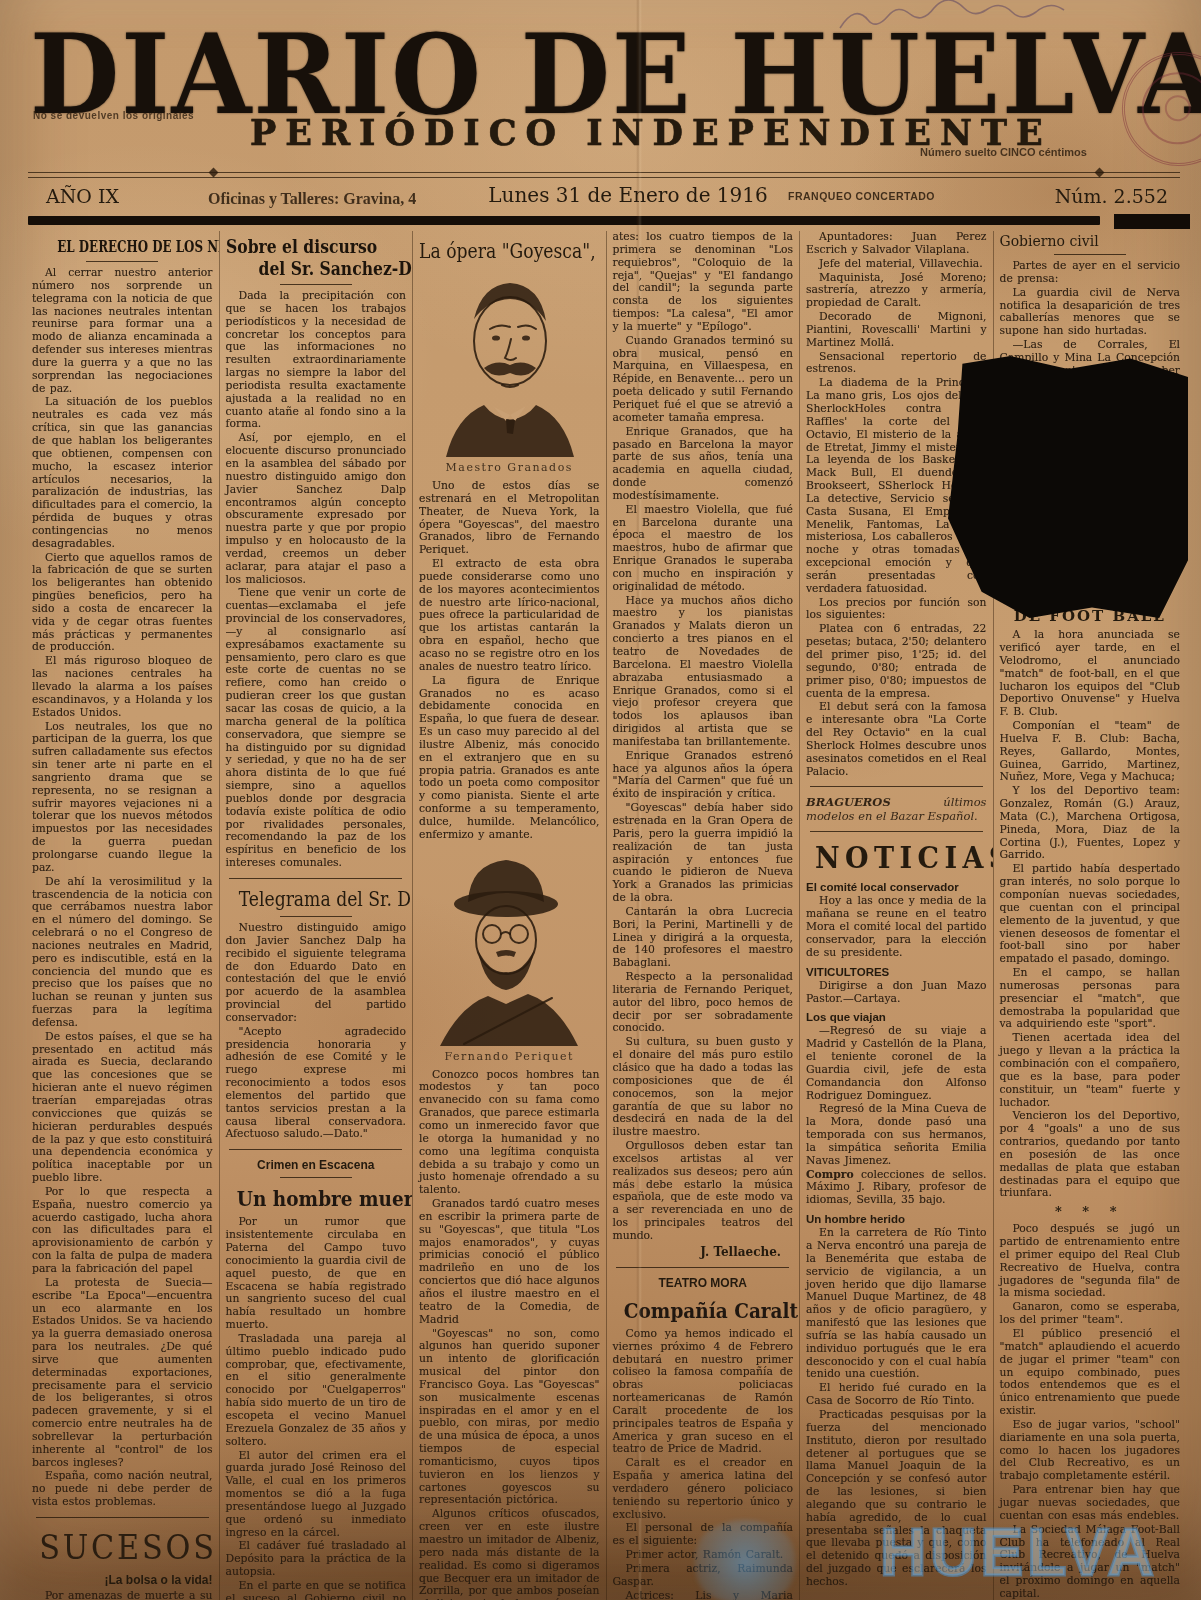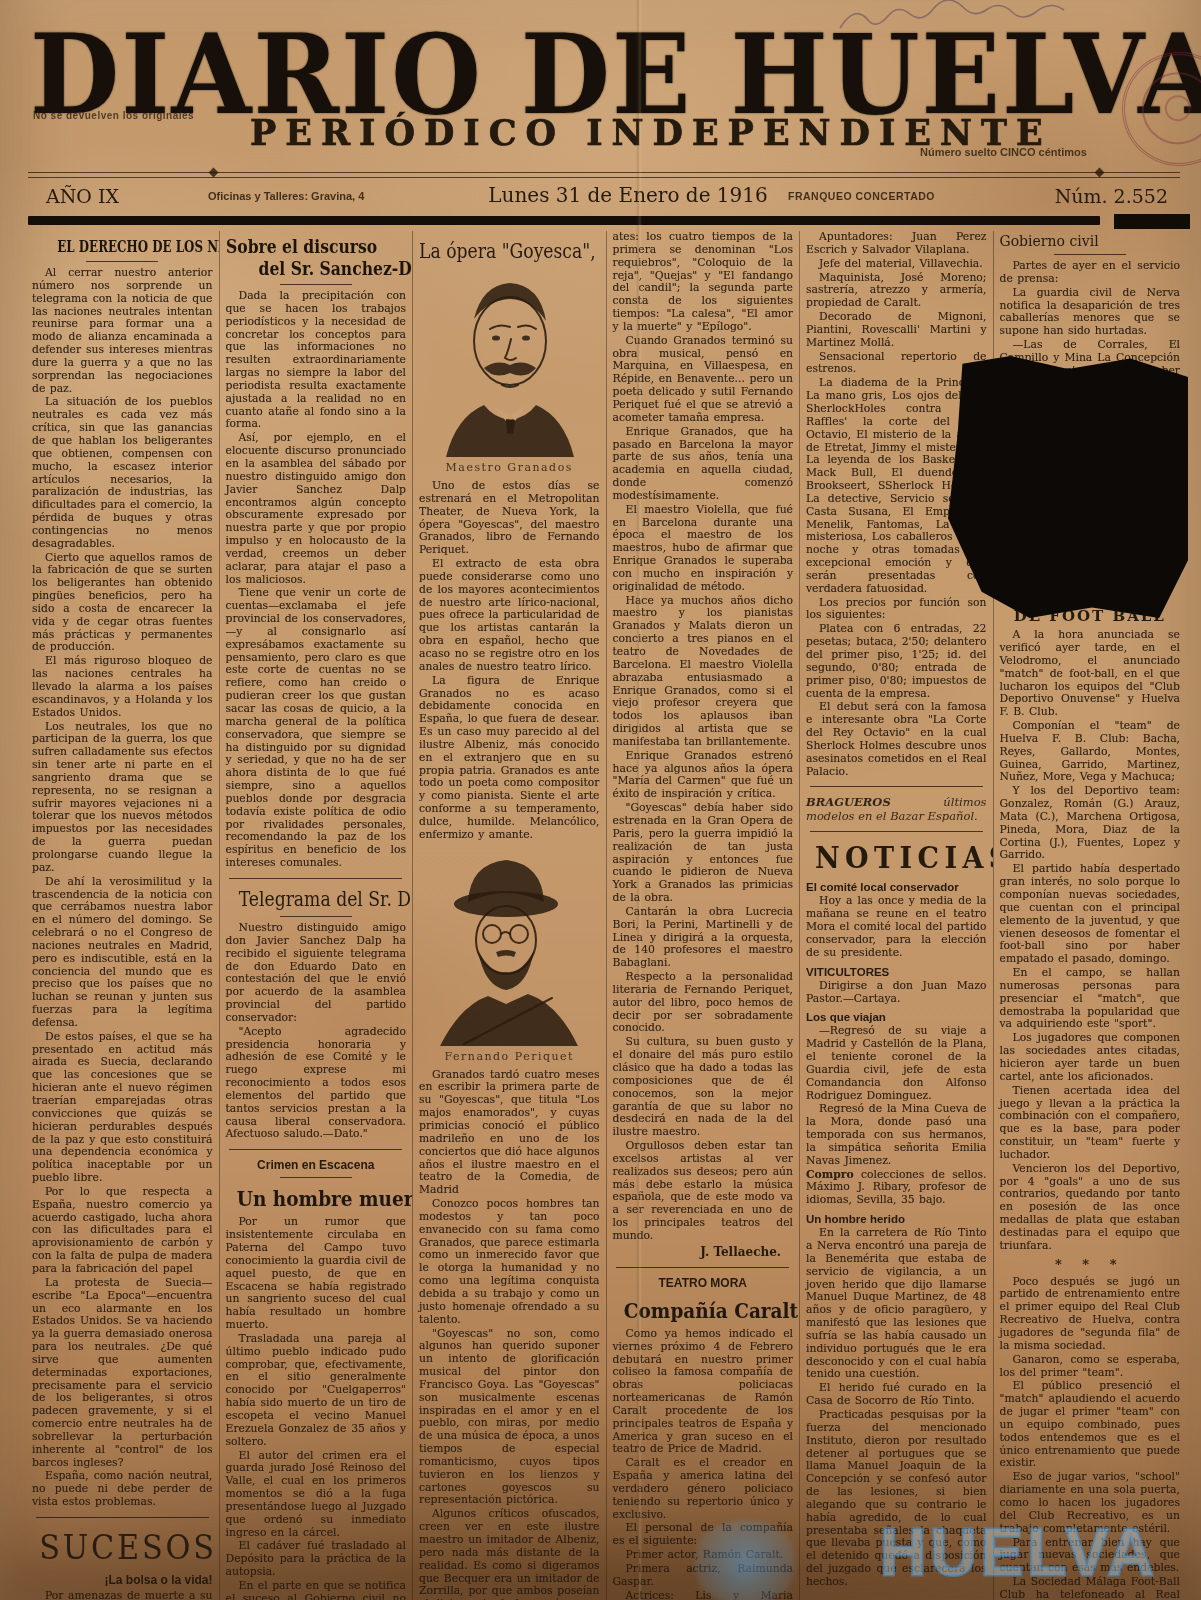--- a/index.html
+++ b/index.html
@@ -27,21 +27,21 @@
   .mast-sub{position:absolute;left:250px;top:112px;width:700px;text-align:center;
     font-size:35px;font-weight:bold;letter-spacing:9px;color:#241a0e;white-space:nowrap;
     -webkit-text-stroke:.6px #241a0e;text-shadow:0 0 1px rgba(36,26,14,.5);}
   .mast-price{position:absolute;left:920px;top:146px;font-family:"Liberation Sans",sans-serif;
     font-size:11px;font-weight:bold;color:rgba(40,26,12,.8);}
   .rule-double{position:absolute;left:28px;top:172px;width:1152px;height:4px;
     border-top:1px solid rgba(40,25,10,.75);border-bottom:1px solid rgba(40,25,10,.75);}
   .diamond{position:absolute;top:169px;width:7px;height:7px;background:rgba(40,25,10,.8);transform:rotate(45deg);}
   .dateline{position:absolute;left:28px;top:183px;width:1152px;height:28px;}
   .dl-year{position:absolute;left:18px;top:2px;font-size:19px;color:#241a0e;}
-  .dl-offices{position:absolute;left:180px;top:7px;font-family:Liberation Sans, sans-serif;font-size:11px;font-weight:bold;color:rgba(40,26,12,.85);}
+  .dl-offices{position:absolute;left:180px;top:7px;font-family:Liberation Serif, serif;font-size:16px;font-weight:bold;color:rgba(40,26,12,.85);}
   .dl-date{position:absolute;left:430px;top:0;width:340px;text-align:center;font-size:20px;color:#241a0e;}
   .dl-frank{position:absolute;left:760px;top:7px;font-family:"Liberation Sans",sans-serif;font-size:10.5px;font-weight:bold;letter-spacing:.5px;color:rgba(40,26,12,.85);}
   .dl-issue{position:absolute;right:12px;top:2px;font-size:19px;color:#241a0e;}
   .mast-bar{position:absolute;left:28px;top:216px;width:1072px;height:9px;background:#150e08;border-radius:1px;}
   .mast-bar2{position:absolute;left:1114px;top:214px;width:76px;height:15px;background:#120c07;}
   
   .stamp{position:absolute;left:1122px;top:52px;width:108px;height:108px;border-radius:50%;
     border:3px double rgba(125,45,60,.55);opacity:.85;transform:rotate(-12deg);}
   .stamp .inner{position:absolute;left:17px;top:17px;width:68px;height:68px;border-radius:50%;border:2px solid rgba(125,45,60,.45);}
   .stamp .core{position:absolute;left:40px;top:40px;width:22px;height:22px;border-radius:50%;border:2px solid rgba(125,45,60,.4);}
@@ -197,22 +197,22 @@
     <circle class="sketch" cx="58" cy="88" r="9"></circle>
     <circle class="sketch" cx="85" cy="88" r="9"></circle>
     <path class="sketch" d="M67,88 q5,-4 9,0"></path>
     <path class="sketch-fill" d="M62,106 Q72,102 82,106 L80,111 Q72,108 64,111 Z"></path>
     <path class="sketch-fill" d="M44,104 Q50,140 72,144 Q94,140 100,104 Q88,128 72,126 Q56,128 44,104 Z"></path>
     <path class="sketch-fill" d="M6,200 Q26,160 54,150 L72,158 L94,148 Q124,158 144,200 Z"></path>
     <path class="sketch" d="M30,198 L118,152" stroke-width="4"></path>
   </svg>
 <figcaption class="portrait-cap">Fernando Periquet</figcaption>
         </figure>
+        <div class="blk-p">Conozco pocos hombres tan modestos y tan poco envanecido con su fama como Granados, que parece estimarla como un inmerecido favor que le otorga la humanidad y no como una legítima conquista debida a su trabajo y como un justo homenaje ofrendado a su talento.</div>
         <div class="blk-p">Granados tardó cuatro meses en escribir la primera parte de su "Goyescas", que titula "Los majos enamorados", y cuyas primicias conoció el público madrileño en uno de los conciertos que dió hace algunos años el ilustre maestro en el teatro de la Comedia, de Madrid</div>
-        <div class="blk-p">Conozco pocos hombres tan modestos y tan poco envanecido con su fama como Granados, que parece estimarla como un inmerecido favor que le otorga la humanidad y no como una legítima conquista debida a su trabajo y como un justo homenaje ofrendado a su talento.</div>
         <div class="blk-p">"Goyescas" no son, como algunos han querido suponer un intento de glorificación musical del pintor don Francisco Goya. Las "Goyescas" son musicalmente escenas inspiradas en el amor y en el pueblo, con miras, por medio de una música de época, a unos tiempos de especial romanticismo, cuyos tipos tuvieron en los lienzos y cartones goyescos su representación pictórica.</div>
         <div class="blk-p">Algunos críticos ofuscados, creen ver en este ilustre maestro un imitador de Albeniz, pero nada más distante de la realidad. Es como si digeramos que Becquer era un imitador de Zorrilla, por que ambos poseían el divino arte de la poesía.</div>
       </div>
     <div class="col" id="col4">
         <div class="blk-p noind">ates: los cuatro tiempos de la primera se denominan "Los requiebros", "Coloquio de la reja", "Quejas" y "El fandango del candil"; la segunda parte consta de los siguientes tiempos: "La calesa", "El amor y la muerte" y "Epílogo".</div>
         <div class="blk-p">Cuando Granados terminó su obra musical, pensó en Marquina, en Villaespesa, en Répide, en Benavente... pero un poeta delicado y sutil Fernando Periquet fué el que se atrevió a acometer tamaña empresa.</div>
         <div class="blk-p">Enrique Granados, que ha pasado en Barcelona la mayor parte de sus años, tenía una academia en aquella ciudad, donde comenzó modestísimamente.</div>
         <div class="blk-p">El maestro Violella, que fué en Barcelona durante una época el maestro de los maestros, hubo de afirmar que Enrique Granados le superaba con mucho en inspiración y originalidad de método.</div>
         <div class="blk-p">Hace ya muchos años dicho maestro y los pianistas Granados y Malats dieron un concierto a tres pianos en el teatro de Novedades de Barcelona. El maestro Violella abrazaba entusiasmado a Enrique Granados, como si el viejo profesor creyera que todos los aplausos iban dirigidos al artista que se manifestaba tan brillantemente.</div>
         <div class="blk-p">Enrique Granados estrenó hace ya algunos años la ópera "María del Carmen" que fué un éxito de inspiración y crítica.</div>
@@ -267,21 +267,20 @@
         <div class="blk-p">—Las de Corrales, El Campillo y Mina La Concepción dan cuenta de haber intervenido tres escopetas a sus dueños sin licencia</div>
         <div class="blk-spacer" style="height: 178px;"></div>
         <div class="blk-p noind">de caza.</div>
         <div class="blk-rule short"></div>
         <div class="blk-caps">DE FOOT BALL</div>
         <div class="blk-p">A la hora anunciada se verificó ayer tarde, en el Velodromo, el anunciado "match" de foot-ball, en el que lucharon los equipos del "Club Deportivo Onuvense" y Huelva F. B. Club.</div>
         <div class="blk-p">Componían el "team" de Huelva F. B. Club: Bacha, Reyes, Gallardo, Montes, Guinea, Garrido, Martinez, Nuñez, More, Vega y Machuca;</div>
         <div class="blk-p">Y los del Deportivo team: Gonzalez, Román (G.) Arauz, Mata (C.), Marchena Ortigosa, Pineda, Mora, Diaz de la Cortina (J.), Fuentes, Lopez y Garrido.</div>
         <div class="blk-p">El partido había despertado gran interés, no solo porque lo componían nuevas sociedades, que cuentan con el principal elemento de la juventud, y que vienen deseosos de fomentar el foot-ball sino por haber empatado el pasado, domingo.</div>
         <div class="blk-p">En el campo, se hallan numerosas personas para presenciar el "match", que demostraba la popularidad que va adquiriendo este "sport".</div>
-        <div class="blk-p">Los jugadores que componen las sociedades antes citadas, hicieron ayer tarde un buen cartel, ante los aficionados.</div>
         <div class="blk-p">Tienen acertada idea del juego y llevan a la práctica la combinación con el compañero, que es la base, para poder constituir, un "team" fuerte y luchador.</div>
         <div class="blk-p">Vencieron los del Deportivo, por 4 "goals" a uno de sus contrarios, quedando por tanto en posesión de las once medallas de plata que estaban destinadas para el equipo que triunfara.</div>
         <div class="blk-stars">* * *</div>
         <div class="blk-p">Poco después se jugó un partido de entrenamiento entre el primer equipo del Real Club Recreativo de Huelva, contra jugadores de "segunda fila" de la misma sociedad.</div>
         <div class="blk-p">Ganaron, como se esperaba, los del primer "team".</div>
         <div class="blk-p">El público presenció el "match" aplaudiendo el acuerdo de jugar el primer "team" con un equipo combinado, pues todos entendemos que es el único entrenamiento que puede existir.</div>
         <div class="blk-p">Eso de jugar varios, "school" diariamente en una sola puerta, como lo hacen los jugadores del Club Recreativo, es un trabajo completamente estéril.</div>
         <div class="blk-p">Para entrenar bien hay que jugar nuevas sociedades, que cuentan con esas más endebles.</div>
         <div class="blk-p">La Sociedad Málaga Foot-Ball Club ha telefoneado al Real Club Recreativo, de Huelva invitándole a jugar un "match" el próximo domingo en aquella capital.</div>
       </div>

